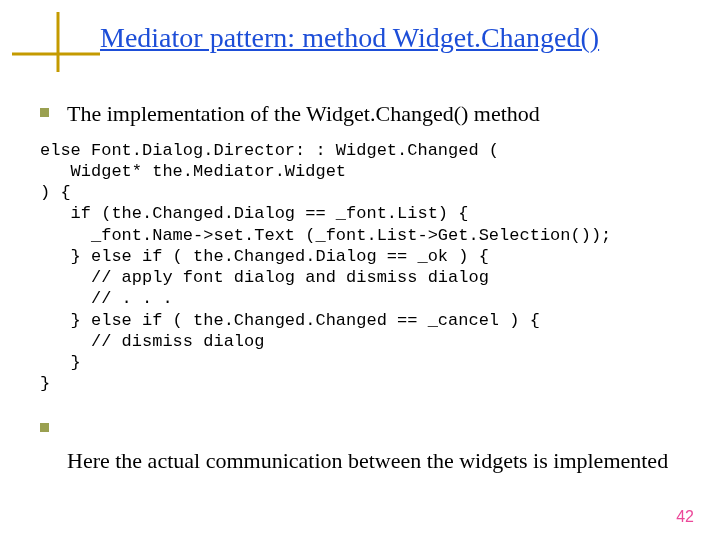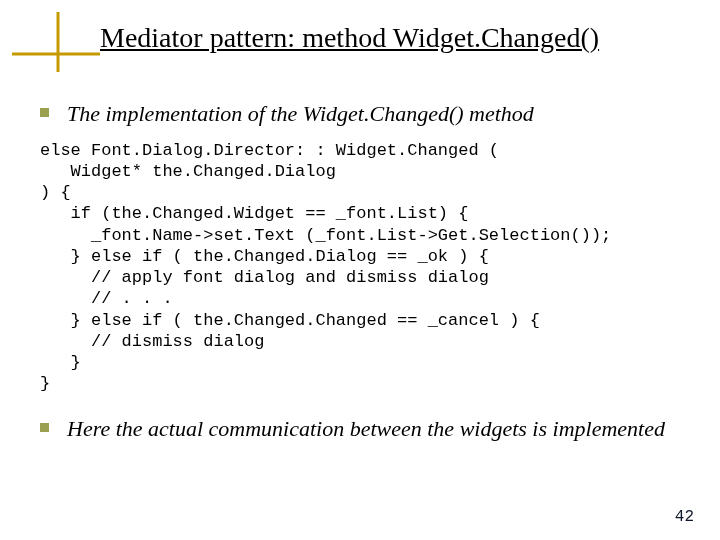--- a/index.html
+++ b/index.html
@@ -25,67 +25,67 @@
     width: 88px;
     height: 60px;
     pointer-events: none;
   }
   .title {
     position: absolute;
     top: 22px;
     left: 100px;
     right: 30px;
     font-size: 28px;
-    color: #000000;
+    color: #1d4ed8;
   }
   .title .underline {
     text-decoration: underline;
   }
   .body {
     position: absolute;
     top: 80px;
     left: 40px;
     right: 35px;
   }
   .bullet-row {
     display: flex;
     align-items: flex-start;
     margin: 20px 0 12px 0;
   }
   .bullet-row.justify .bullet-text {
     text-align: justify;
+    margin-top: 32px;
   }
   .bullet-square {
     width: 9px;
     height: 9px;
     background: #9aa050;
     flex: none;
     margin-top: 8px;
     margin-right: 18px;
   }
   .bullet-text {
     font-size: 22px;
     line-height: 1.25;
     flex: 1;
-    font-style: italic;
   }
   .code {
     font-family: "Courier New", Courier, monospace;
     font-size: 17px;
     line-height: 1.25;
     white-space: pre;
     margin: 10px 0 0 0;
   }
   .page-num {
     position: absolute;
     bottom: 14px;
     right: 26px;
-    font-family: Liberation Mono, monospace;
+    font-family: Liberation Sans, sans-serif;
     font-size: 16px;
-    color: #0f172a;
+    color: #ec4899;
   }
 </style>
 </head>
 <body>
 
 <div class="slide">
 
   <svg class="corner-lines" viewBox="0 0 88 60">
     <line x1="0" y1="42" x2="88" y2="42" stroke="#c49a00" stroke-width="3"></line>
     <line x1="46" y1="0" x2="46" y2="60" stroke="#c49a00" stroke-width="3"></line>
@@ -96,23 +96,23 @@
   </div>
 
   <div class="body">
 
     <div class="bullet-row">
       <div class="bullet-square"></div>
       <div class="bullet-text">The implementation of the Widget.Changed() method</div>
     </div>
 
     <div class="code"><span>else Font.Dialog.Director: : Widget.Changed (</span>
-<span>   Widget* the.Changed.Dialog</span>
+<span>   Widget* the.Mediator.Widget</span>
 <span>) {</span>
-<span>   if (the.Changed.Widget == _font.List) {</span>
+<span>   if (the.Changed.Dialog == _font.List) {</span>
 <span>     _font.Name-&gt;set.Text (_font.List-&gt;Get.Selection());</span>
 <span>   } else if ( the.Changed.Dialog == _ok ) {</span>
 <span>     // apply font dialog and dismiss dialog</span>
 <span>     // . . .</span>
 <span>   } else if ( the.Changed.Changed == _cancel ) {</span>
 <span>     // dismiss dialog</span>
 <span>   }</span>
 <span>}</span></div>
 
     <div class="bullet-row justify">

